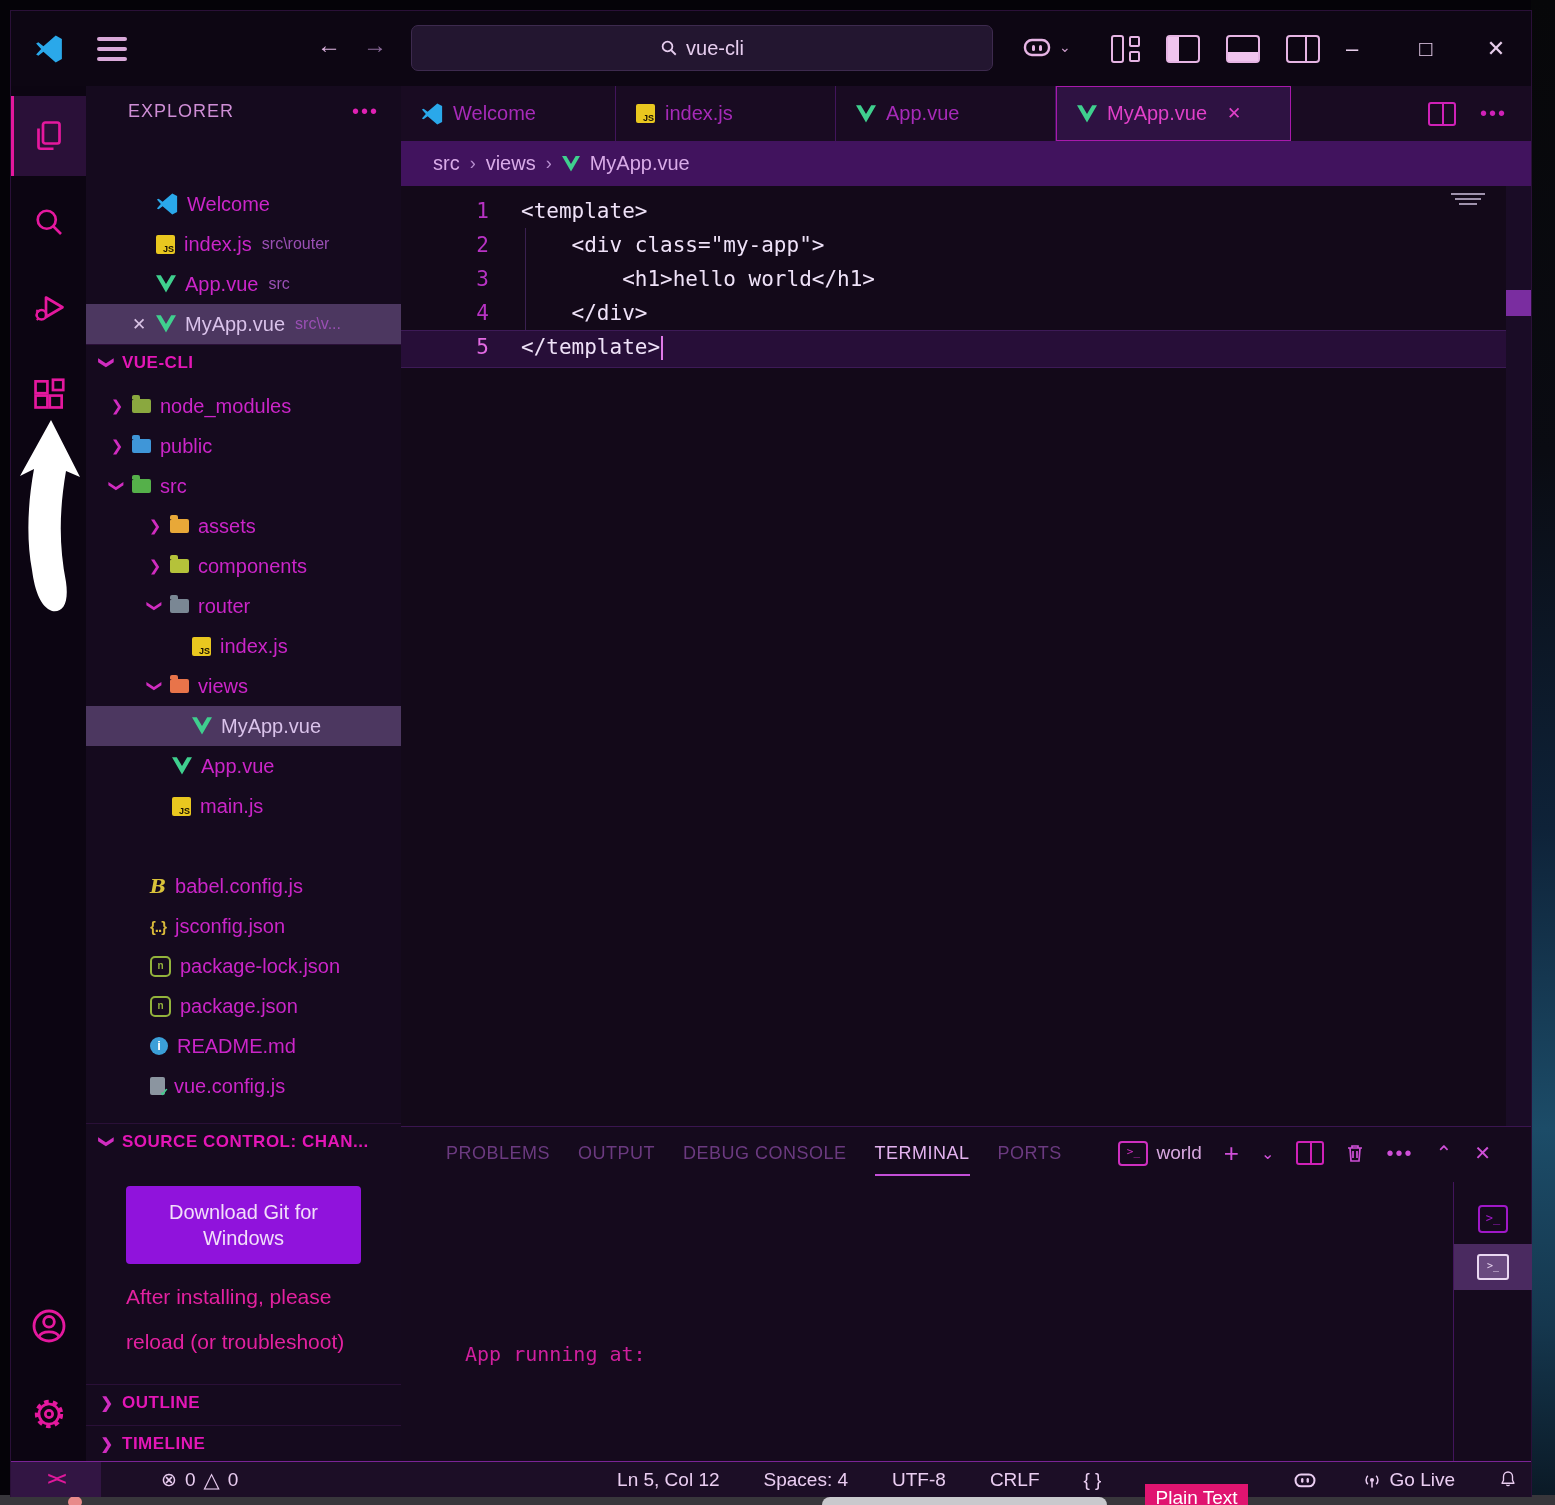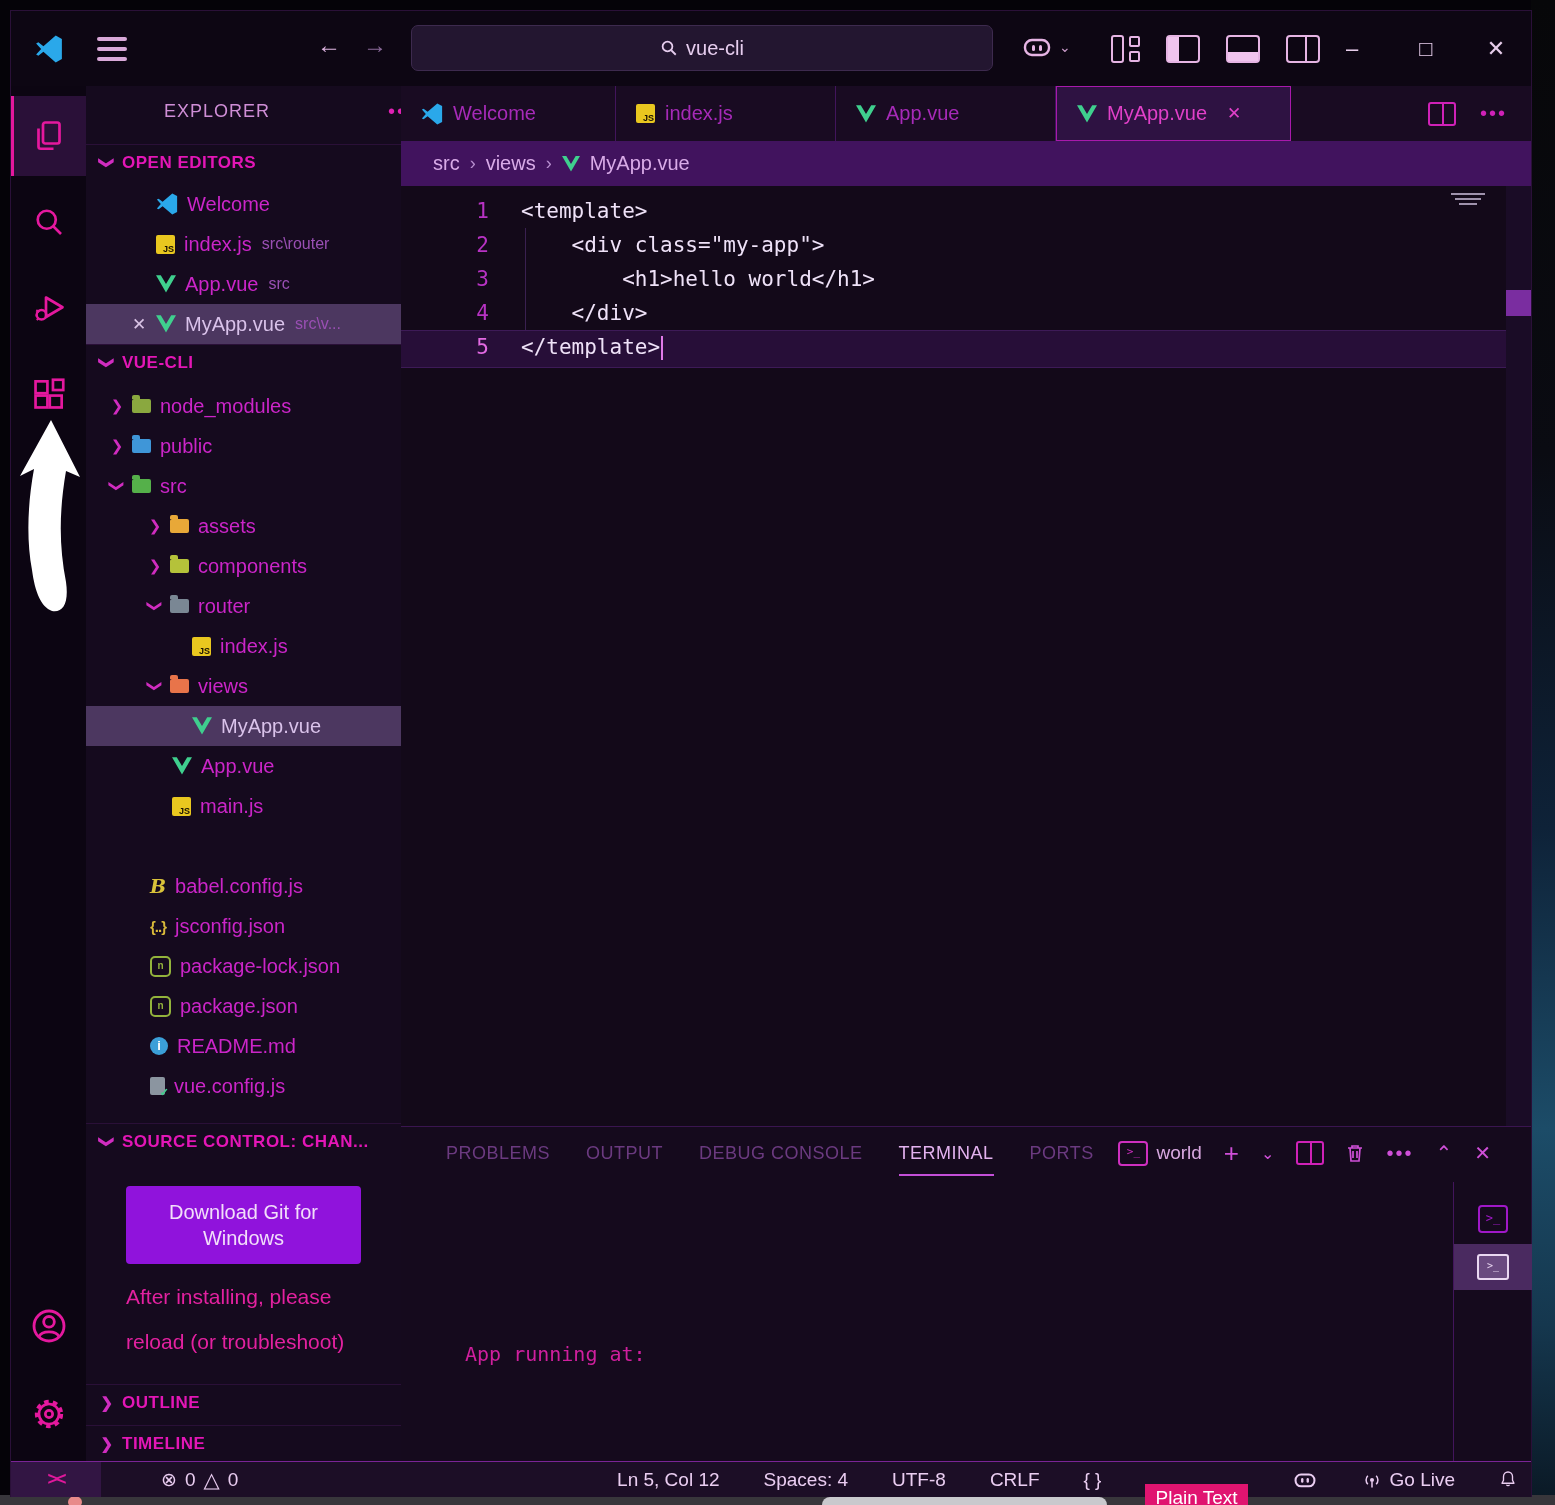--- a/index.html
+++ b/index.html
@@ -17,21 +17,21 @@
   .layic{width:30px;height:24px;border:2px solid #e6b4e4;border-radius:4px;position:relative;}
   .layic.l::before{content:"";position:absolute;left:0;top:0;bottom:0;width:11px;background:#f0c4ee;}
   .layic.b::before{content:"";position:absolute;left:0;right:0;bottom:0;height:9px;background:#f0c4ee;}
   .layic.r::before{content:"";position:absolute;right:0;top:0;bottom:0;width:11px;border-left:2px solid #e6b4e4;}
   
   #activitybar{left:0;top:75px;width:75px;height:1375px;background:#0c0512;border-right:1px solid #241033;}
   .act-item{position:absolute;left:0;width:75px;height:80px;display:flex;align-items:center;justify-content:center;}
   .act-item.active{background:#2a1038;box-shadow:inset 3px 0 0 #e5189e;}
   
   #sidebar{left:75px;top:75px;width:315px;height:1375px;background:#150a1e;border-right:1px solid #5b1d7d;overflow:hidden;}
-  #sb-title{position:absolute;left:0;top:0;width:100%;height:50px;display:flex;align-items:center;margin-left:36px;}
+  #sb-title{position:absolute;left:0;top:0;width:100%;height:50px;display:flex;align-items:center;}
   #sb-title .t{margin-left:42px;color:#cf8ed6;font-size:18px;letter-spacing:1px;}
   #sb-title .more{position:absolute;right:22px;color:#e021b4;font-size:20px;letter-spacing:2px;}
   .sec-head{position:absolute;left:0;width:100%;height:36px;display:flex;align-items:center;gap:8px;
             color:#e316b6;font-weight:bold;font-size:17px;letter-spacing:.5px;border-top:1px solid #2a1038;}
   .sec-head .chev{margin-left:14px;}
   .chev{display:inline-block;color:#d02cc0;font-size:15px;transform:rotate(0deg);width:14px;text-align:center;}
   .chev::before{content:"\276F";}
   .chev.open{transform:rotate(90deg);}
   .oe-row,.trow{position:absolute;left:0;width:100%;height:40px;display:flex;align-items:center;
                 color:#cb25c8;font-size:20px;}
@@ -84,21 +84,21 @@
   .cl.cur .num{color:#e36ae3;}
   #curline{position:absolute;left:0;top:144px;width:1105px;height:36px;background:#270e38;border-top:1px solid #3d1a57;border-bottom:1px solid #3d1a57;}
   #caret{display:inline-block;width:2px;height:24px;background:#e07ae8;vertical-align:middle;margin-left:1px;}
   #indent-guide{position:absolute;left:124px;top:42px;width:1px;height:102px;background:#3a2050;}
   #minimap{position:absolute;right:30px;top:4px;width:50px;height:26px;}
   #minimap div{height:2px;background:#cfc0dd;margin:3px 0 0 0;opacity:.75;}
   #vscroll{position:absolute;right:0;top:0;width:25px;height:940px;background:#1a0c26;}
   #vthumb{position:absolute;right:0;top:104px;width:25px;height:26px;background:#7a2da0;}
   
   #panel{left:390px;top:1115px;width:1130px;height:335px;background:#150a1d;border-top:1px solid #3a1550;}
-  #panel-tabs{position:absolute;left:0;top:0;height:52px;display:flex;align-items:center;gap:36px;padding-left:45px;
+  #panel-tabs{position:absolute;left:0;top:0;height:52px;display:flex;align-items:center;gap:28px;padding-left:45px;
               font-size:18px;letter-spacing:.5px;color:#6b3a80;}
   .ptab.active{color:#e3b2ef;position:relative;}
   .ptab.active::after{content:"";position:absolute;left:0;right:0;bottom:-12px;height:2px;background:#c44fd8;}
   #panel-actions{position:absolute;right:40px;top:0;height:52px;display:flex;align-items:center;gap:22px;color:#cf4fd8;font-size:20px;}
   .shell-chip{display:flex;align-items:center;gap:8px;color:#d8a8e0;font-size:19px;}
   .term-ic{width:26px;height:21px;border:2px solid #cf2fc0;border-radius:4px;color:#cf2fc0;font-size:11px;line-height:18px;text-align:center;font-family:"DejaVu Sans Mono",monospace;}
   #terminal{position:absolute;left:64px;top:150px;font-family:"DejaVu Sans Mono",monospace;font-size:20px;line-height:31px;white-space:pre;}
   .t-mag{color:#d01f9e;} .t-cyan{color:#3bc8e8;} .t-bold{color:#dcdcec;font-weight:bold;}
   #term-strip{position:absolute;left:1052px;top:55px;width:78px;height:280px;border-left:1px solid #42155c;}
   .strip-item{position:absolute;left:0;width:78px;height:46px;display:flex;align-items:center;justify-content:center;}
@@ -227,24 +227,20 @@
         </svg>
       </div>
     </div>
 
     <div class="abs" id="sidebar">
       <div id="sb-title">
         <span class="t">EXPLORER</span>
         <span class="more">•••</span>
       </div>
 
-      <div class="sec-head" style="top:58px;">
-        <span class="chev open"></span>
-        <span>OPEN EDITORS</span>
-      </div>
 
       <div class="oe-row" style="top:98px;padding-left:70px;">
         <svg width="22" height="22" viewBox="0 0 100 100">
             <path fill="#2aa8ea" d="M74 2 30 40 12 26 4 30 22 50 4 70 12 74 30 60 74 98 96 86 96 14Z"></path>
           </svg>
         <span class="lbl">Welcome</span>
       </div>
       <div class="oe-row" style="top:138px;padding-left:70px;">
         <span class="ic-js"></span>
         <span class="lbl">index.js</span>

